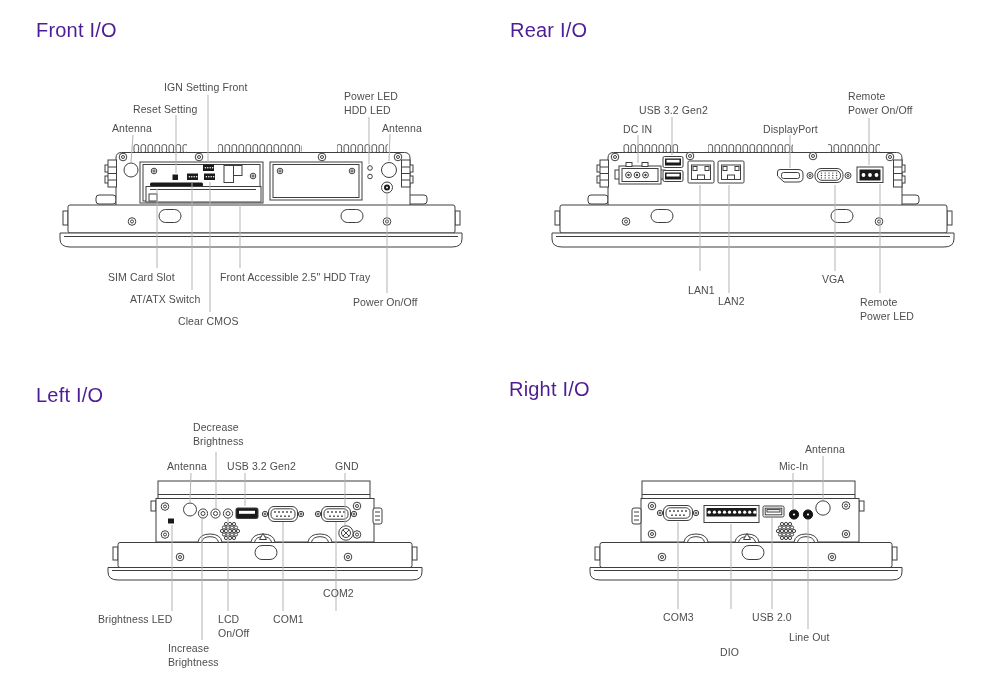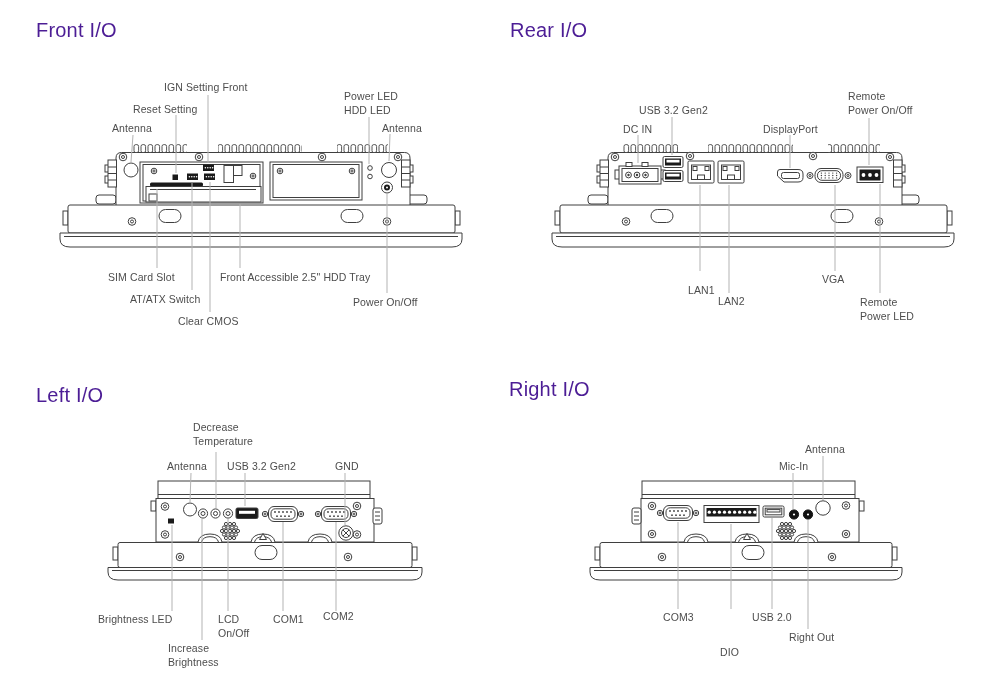--- a/index.html
+++ b/index.html
@@ -392,32 +392,32 @@
   <div class="lbl" style="left:763px;top:123px">DisplayPort</div>
   <div class="lbl" style="left:848px;top:90px">Remote
 Power On/Off</div>
   <div class="lbl" style="left:688px;top:284px">LAN1</div>
   <div class="lbl" style="left:718px;top:295px">LAN2</div>
   <div class="lbl" style="left:822px;top:273px">VGA</div>
   <div class="lbl" style="left:860px;top:296px">Remote
 Power LED</div>
 
   <div class="lbl" style="left:193px;top:421px">Decrease
-Temperature</div>
+Brightness</div>
   <div class="lbl" style="left:167px;top:460px">Antenna</div>
   <div class="lbl" style="left:227px;top:460px">USB 3.2 Gen2</div>
   <div class="lbl" style="left:335px;top:460px">GND</div>
   <div class="lbl" style="left:98px;top:613px">Brightness LED</div>
   <div class="lbl" style="left:168px;top:642px">Increase
 Brightness</div>
   <div class="lbl" style="left:218px;top:613px">LCD
 On/Off</div>
   <div class="lbl" style="left:273px;top:613px">COM1</div>
-  <div class="lbl" style="left:323px;top:610px">COM2</div>
+  <div class="lbl" style="left:323px;top:587px">COM2</div>
 
   <div class="lbl" style="left:805px;top:443px">Antenna</div>
   <div class="lbl" style="left:779px;top:460px">Mic-In</div>
   <div class="lbl" style="left:663px;top:611px">COM3</div>
   <div class="lbl" style="left:720px;top:646px">DIO</div>
   <div class="lbl" style="left:752px;top:611px">USB 2.0</div>
-  <div class="lbl" style="left:789px;top:631px">Right Out</div>
+  <div class="lbl" style="left:789px;top:631px">Line Out</div>
 
 </div>
 
 </body></html>

